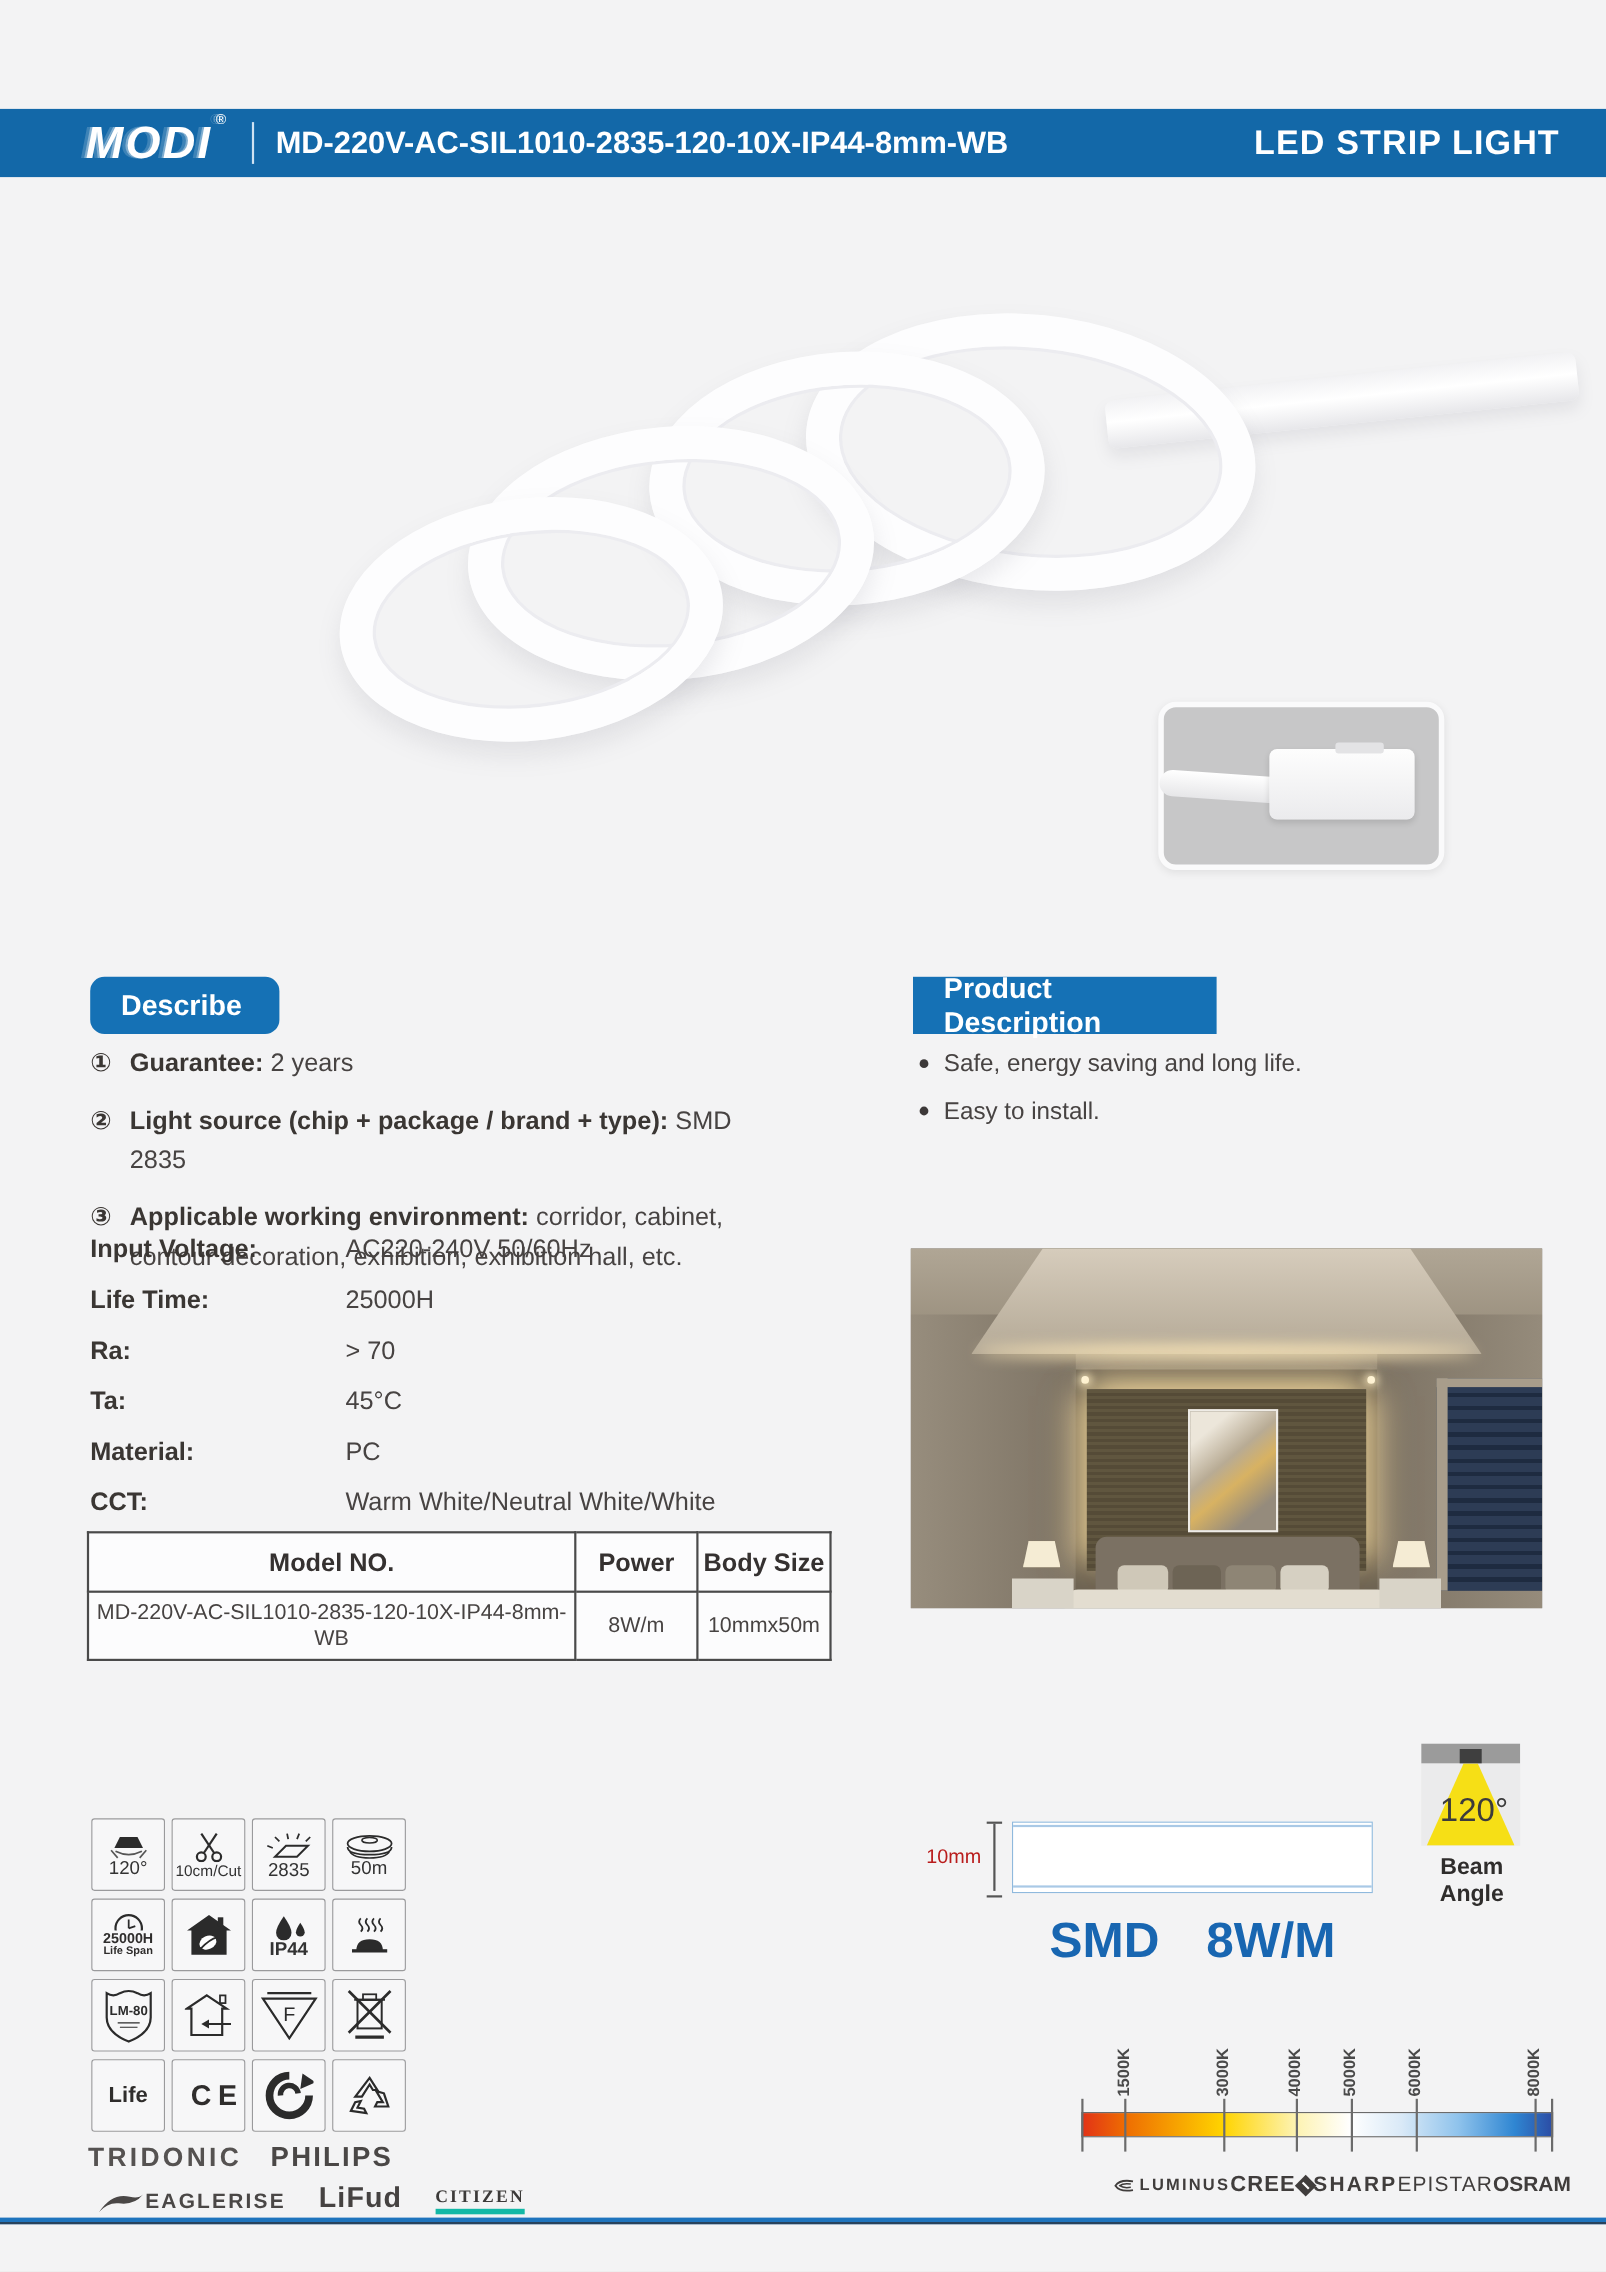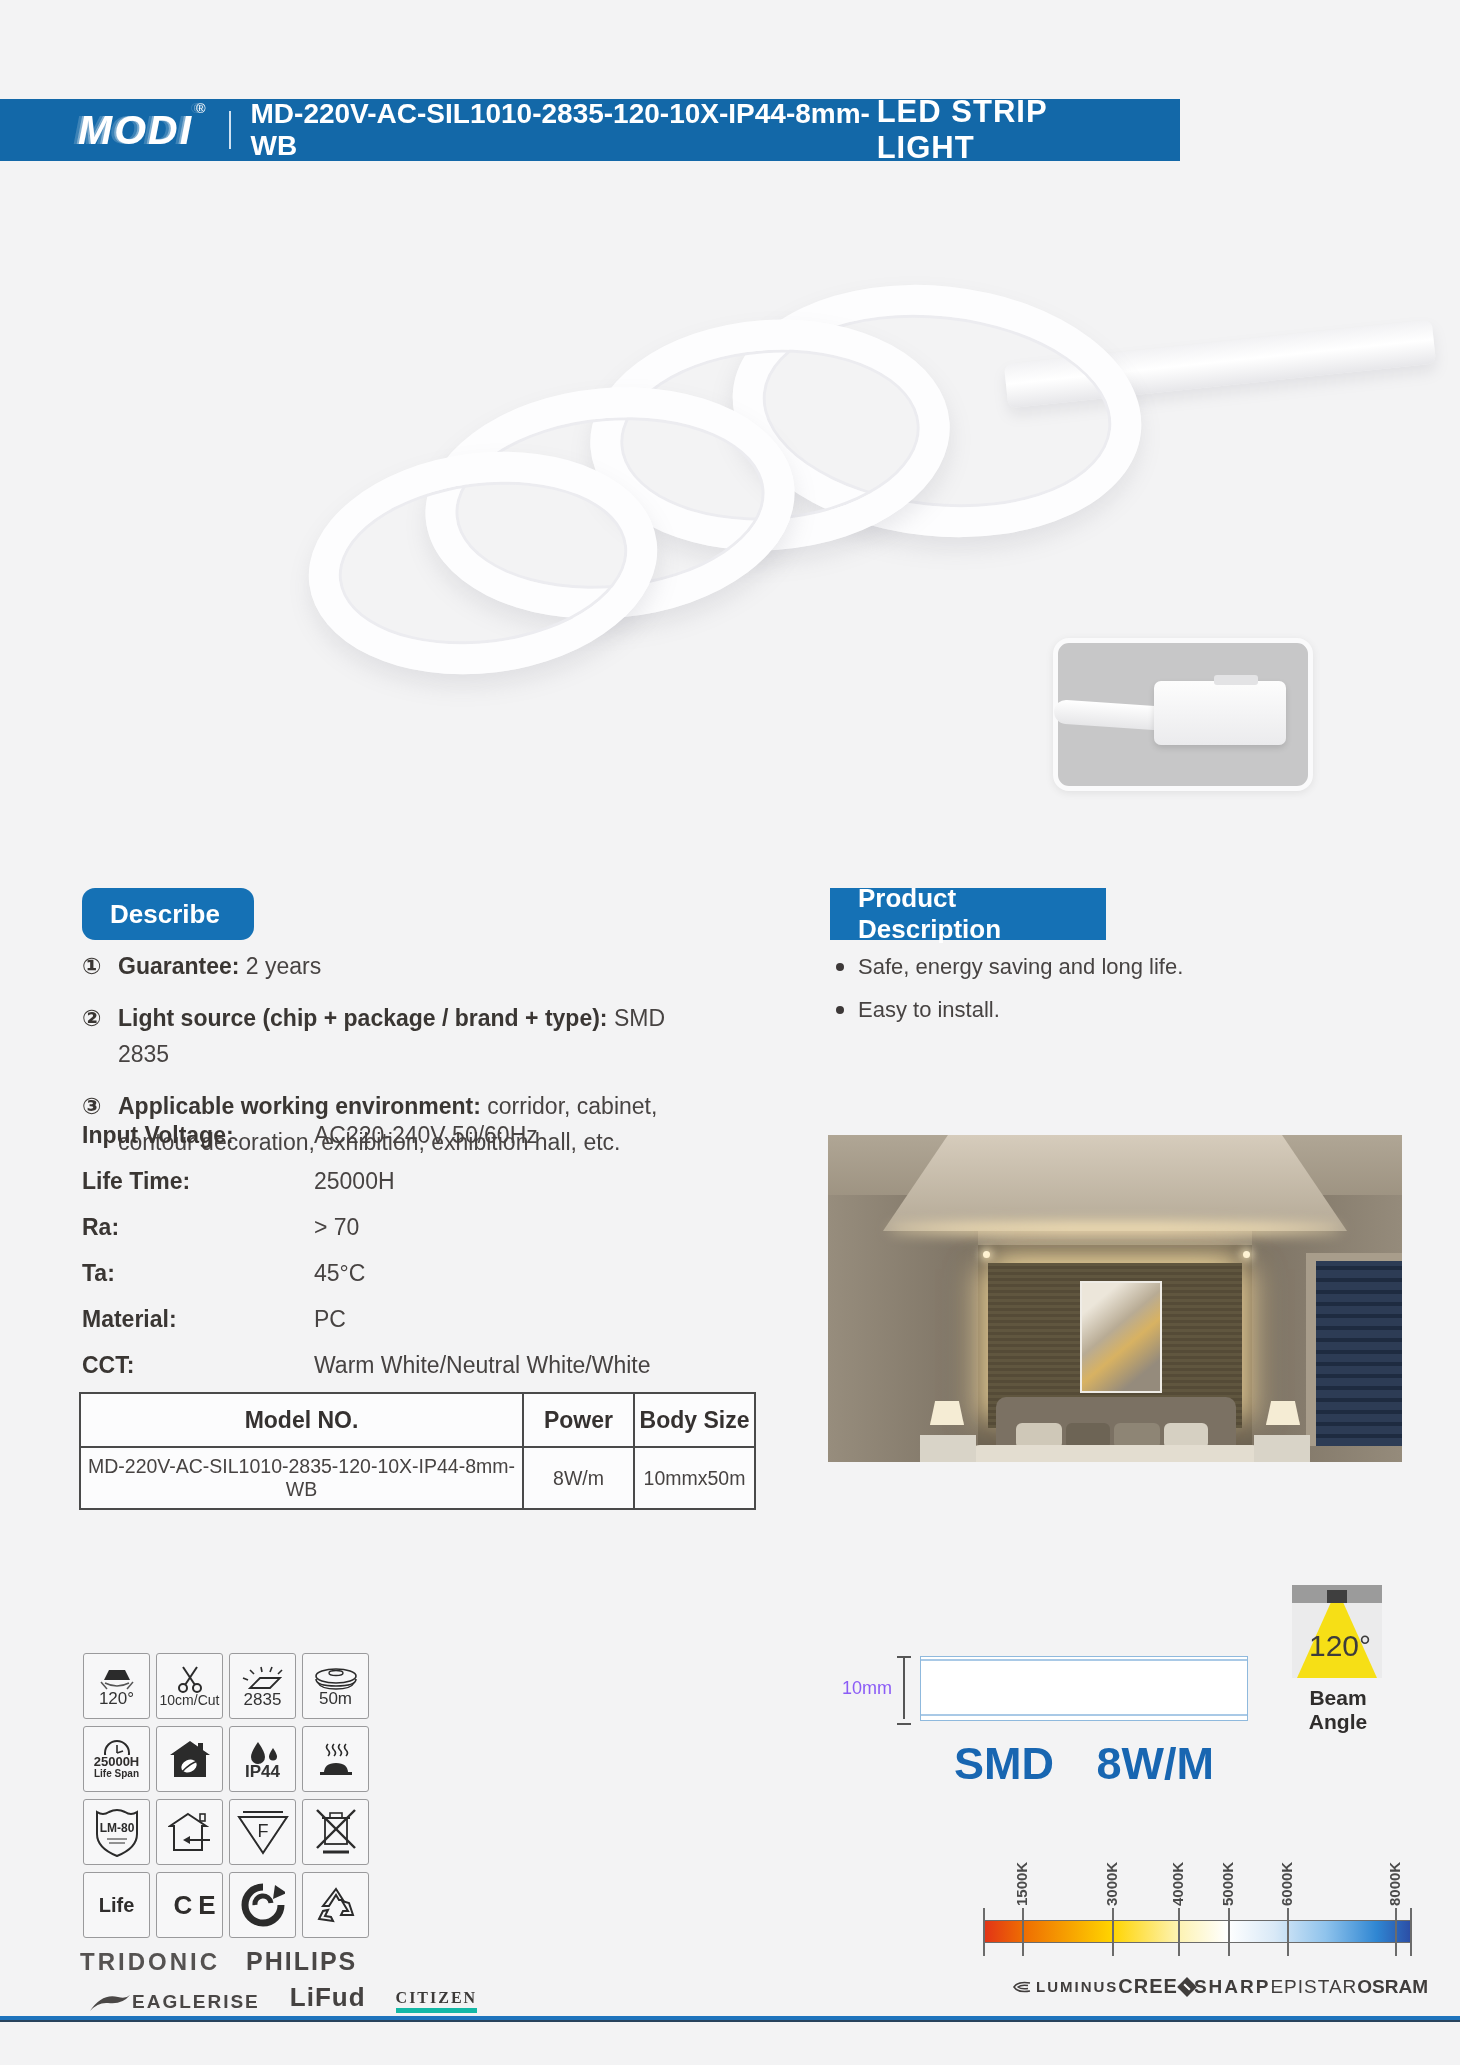--- a/index.html
+++ b/index.html
@@ -1,20 +1,20 @@
 <!DOCTYPE html>
 <html><head>
 <meta charset="utf-8">
 <style>
   html,body{margin:0;padding:0;background:#e9e9ea;}
   .page{position:relative;width:1460px;height:2065px;background:#f3f3f4;overflow:hidden;
         font-family:"Liberation Sans","DejaVu Sans",sans-serif;color:#3f3b3a;}
 
   
-  .topbar{position:absolute;left:0;top:99px;width:1180px;height:62px;background:#1368a8;
+  .topbar{position:absolute;left:0;top:99px;width:1460px;height:62px;background:#1368a8;
           display:flex;align-items:center;}
   .brand{font-style:italic;font-weight:900;font-size:41px;color:#fff;letter-spacing:2px;
          margin-left:78px;position:relative;text-shadow:-2px 0 0 rgba(255,255,255,.35),-5px 0 0 rgba(255,255,255,.18);}
   .brand sup{font-size:13px;font-style:normal;font-weight:400;position:relative;top:-16px;left:3px;}
   .tb-divider{width:2px;height:38px;background:#cfe2f2;margin:0 20px 0 24px;}
   .model-no{font-weight:700;font-size:28px;color:#fff;letter-spacing:0;}
   .ptype{margin-left:auto;margin-right:42px;font-weight:900;font-size:31px;color:#fff;letter-spacing:1px;}
 
   
   .coil-wrap{position:absolute;left:300px;top:258px;width:880px;height:480px;}
@@ -118,21 +118,21 @@
   .partners1{position:absolute;left:80px;top:1947px;display:flex;align-items:flex-end;gap:26px;}
   .lg-tridonic{font-size:24px;font-weight:700;letter-spacing:3px;color:#555251;}
   .lg-philips{font-size:25px;font-weight:900;letter-spacing:2px;color:#4a4746;}
   .partners2{position:absolute;left:88px;top:1982px;display:flex;align-items:flex-end;gap:30px;}
   .lg-eagle{display:flex;align-items:flex-end;font-size:19px;font-weight:700;letter-spacing:2px;color:#4a4746;}
   .lg-lifud{font-size:26px;font-weight:900;color:#454241;letter-spacing:1px;}
   .lg-citizen{font-family:"Liberation Serif","DejaVu Serif",serif;font-size:16px;font-weight:700;
               letter-spacing:2px;color:#3c3a39;border-bottom:5px solid #14b8a6;padding-bottom:1px;}
 
   
-  .dim-label{position:absolute;left:842px;top:1678px;font-size:18px;color:#8b5cf6;}
+  .dim-label{position:absolute;left:842px;top:1678px;font-size:18px;color:#b91c1c;}
   .dim-bracket{position:absolute;left:897px;top:1656px;width:14px;height:65px;
                border-top:2px solid #555;border-bottom:2px solid #555;}
   .dim-bracket::after{content:"";position:absolute;left:6px;top:0;width:2px;height:61px;background:#555;}
   .strip-rect{position:absolute;left:920px;top:1656px;width:328px;height:65px;background:#fff;
               border:1px solid #8fb9dd;box-sizing:border-box;}
   .strip-rect .inner{position:absolute;left:0;top:2px;width:100%;height:57px;
               border-top:2px solid #a9c9e6;border-bottom:2px solid #a9c9e6;box-sizing:border-box;}
   .smd-line{position:absolute;left:920px;top:1738px;width:328px;display:flex;justify-content:space-between;
             padding:0 34px;box-sizing:border-box;font-size:45px;font-weight:900;color:#1866b1;}
 

